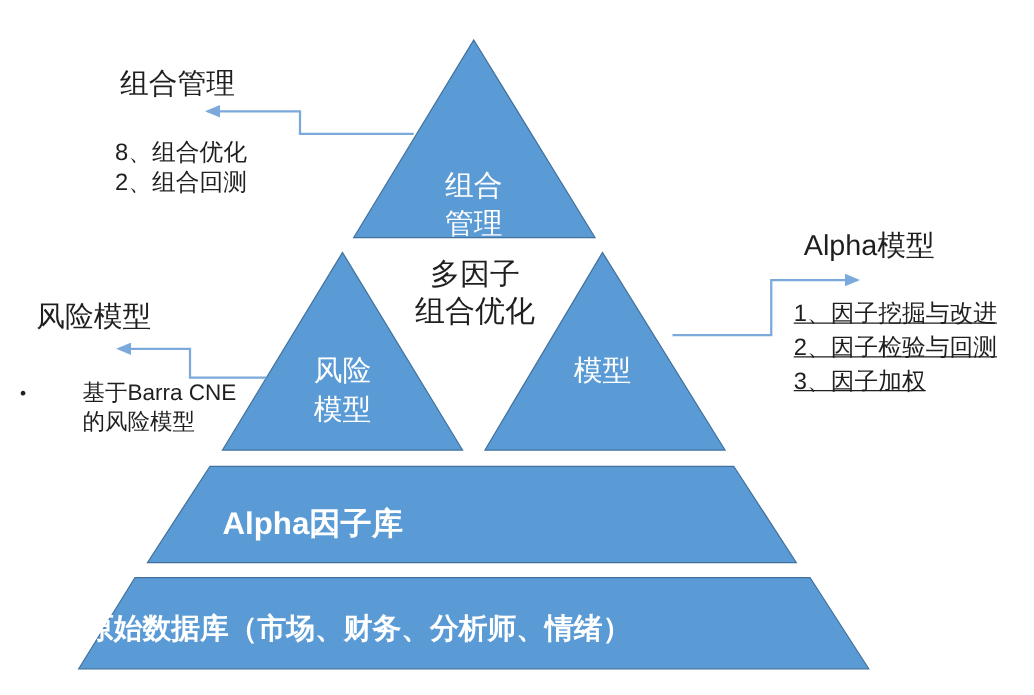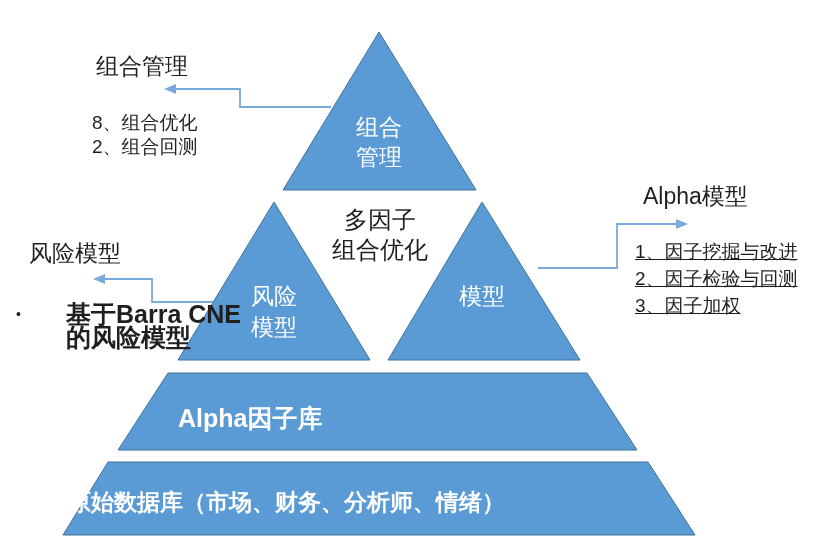--- a/index.html
+++ b/index.html
@@ -19,21 +19,21 @@
   }
   .stage svg.shapes{position:absolute;left:0;top:0;width:827px;height:556px;}
   svg.shapes polygon{fill:var(--shape-fill);stroke:var(--shape-stroke);stroke-width:1;}
   svg.shapes polyline{fill:none;stroke:var(--arrow);stroke-width:1.8;}
 
   .txt{position:absolute;color:var(--text-dark);}
   .tri-label{
     position:absolute;width:122px;text-align:center;
     color:var(--text-light);font-size:23px;line-height:31px;
   }
-  .tri-label.top{left:318px;top:112px;line-height:30px;}
+  .tri-label.top{left:318px;top:133px;line-height:30px;}
   .tri-label.leftT{left:213px;top:281px;}
   .tri-label.rightT{left:421px;top:281px;}
 
   .center-title{
     left:290px;top:205px;width:180px;text-align:center;
     font-size:24px;line-height:30px;color:var(--text-dark);
   }
   .trap-label{
     position:absolute;text-align:left;color:var(--text-light);white-space:nowrap;font-weight:bold;
   }
@@ -44,21 +44,21 @@
   .ann-title.portfolio{left:96px;top:53px;}
   .ann-title.risk{left:29px;top:240px;}
   .ann-title.alpha{left:611px;top:183px;margin-left:32px;}
 
   .ann-list{position:absolute;font-size:19px;color:var(--text-dark);white-space:nowrap;}
   .ann-list.portfolio{left:92px;top:111px;line-height:24px;}
   .ann-list.alpha{left:635px;top:238px;line-height:27px;text-decoration:underline;}
 
   .bullet-row{position:absolute;left:16px;top:303px;display:flex;}
   .bullet-marker{font-size:14px;line-height:23px;width:50px;color:var(--text-dark);}
-  .bullet-lines{font-size:25px;line-height:23px;color:var(--text-dark);white-space:nowrap;font-weight:bold;}
+  .bullet-lines{font-size:18px;line-height:23px;color:var(--text-dark);white-space:nowrap;}
 </style>
 </head>
 <body>
 
 <div class="stage">
 
   <svg class="shapes" viewBox="0 0 827 556" aria-hidden="true">
     <defs>
       <marker id="arrow-head" markerUnits="userSpaceOnUse" markerWidth="12" markerHeight="10" refX="10" refY="5" orient="auto">
         <path d="M0,0 L12,5 L0,10 Z" fill="#7CA9DC"></path>

